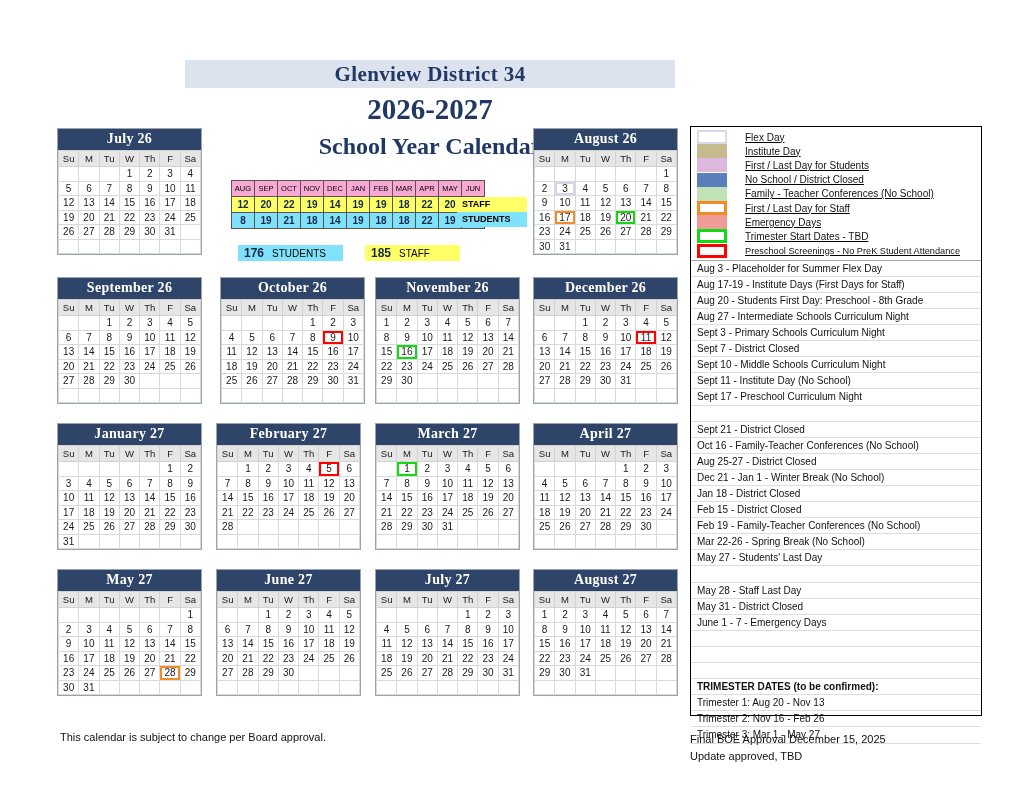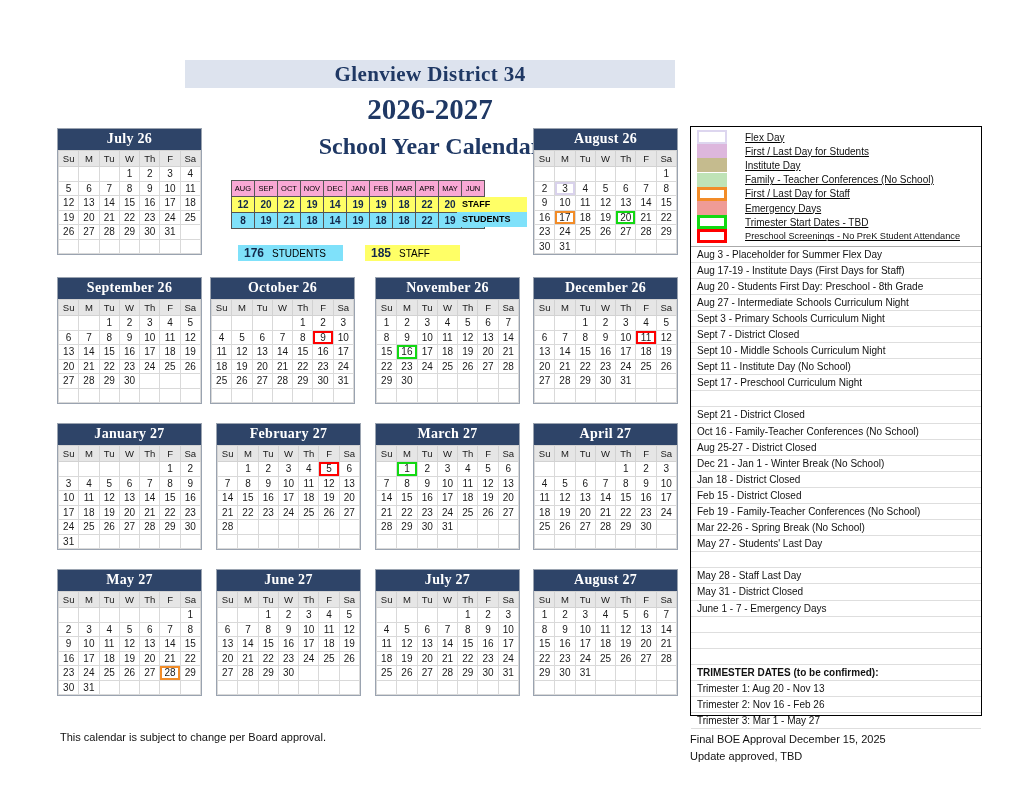--- a/index.html
+++ b/index.html
@@ -331,21 +331,21 @@
             <td class="pad"></td>
             <td class="pad"></td>
             <td class="pad"></td>
             <td class="pad"></td>
             <td class="pad"></td>
             <td class="pad"></td>
           </tr>
         </tbody>
       </table>
     </div>
-    <div class="month" style="left: 210px; top: 277px;">
+    <div class="month" style="left: 220px; top: 277px;">
       <div class="month-title">October 26</div>
       <table class="mtbl">
         <thead>
           <tr>
             <th>Su</th>
             <th>M</th>
             <th>Tu</th>
             <th>W</th>
             <th>Th</th>
             <th>F</th>
@@ -1186,26 +1186,30 @@
   <span class="totnum">185</span><span>STAFF</span>
 </div>
 
 <div id="rightpanel">
   <div id="legend">
       <div class="leg-row">
         <div class="swatch sw-flex"></div>
         <div class="leg-label">Flex Day</div>
       </div>
       <div class="leg-row">
+        <div class="swatch sw-inst"></div>
+        <div class="leg-label">Institute Day</div>
+      </div>
+      <div class="leg-row">
         <div class="swatch sw-first"></div>
         <div class="leg-label">First / Last Day for Students</div>
       </div>
       <div class="leg-row">
-        <div class="swatch sw-inst"></div>
-        <div class="leg-label">Institute Day</div>
+        <div class="swatch sw-closed"></div>
+        <div class="leg-label">No School / District Closed</div>
       </div>
       <div class="leg-row">
         <div class="swatch sw-conf"></div>
         <div class="leg-label">Family - Teacher Conferences (No School)</div>
       </div>
       <div class="leg-row">
         <div class="swatch sw-staff"></div>
         <div class="leg-label">First / Last Day for Staff</div>
       </div>
       <div class="leg-row">

